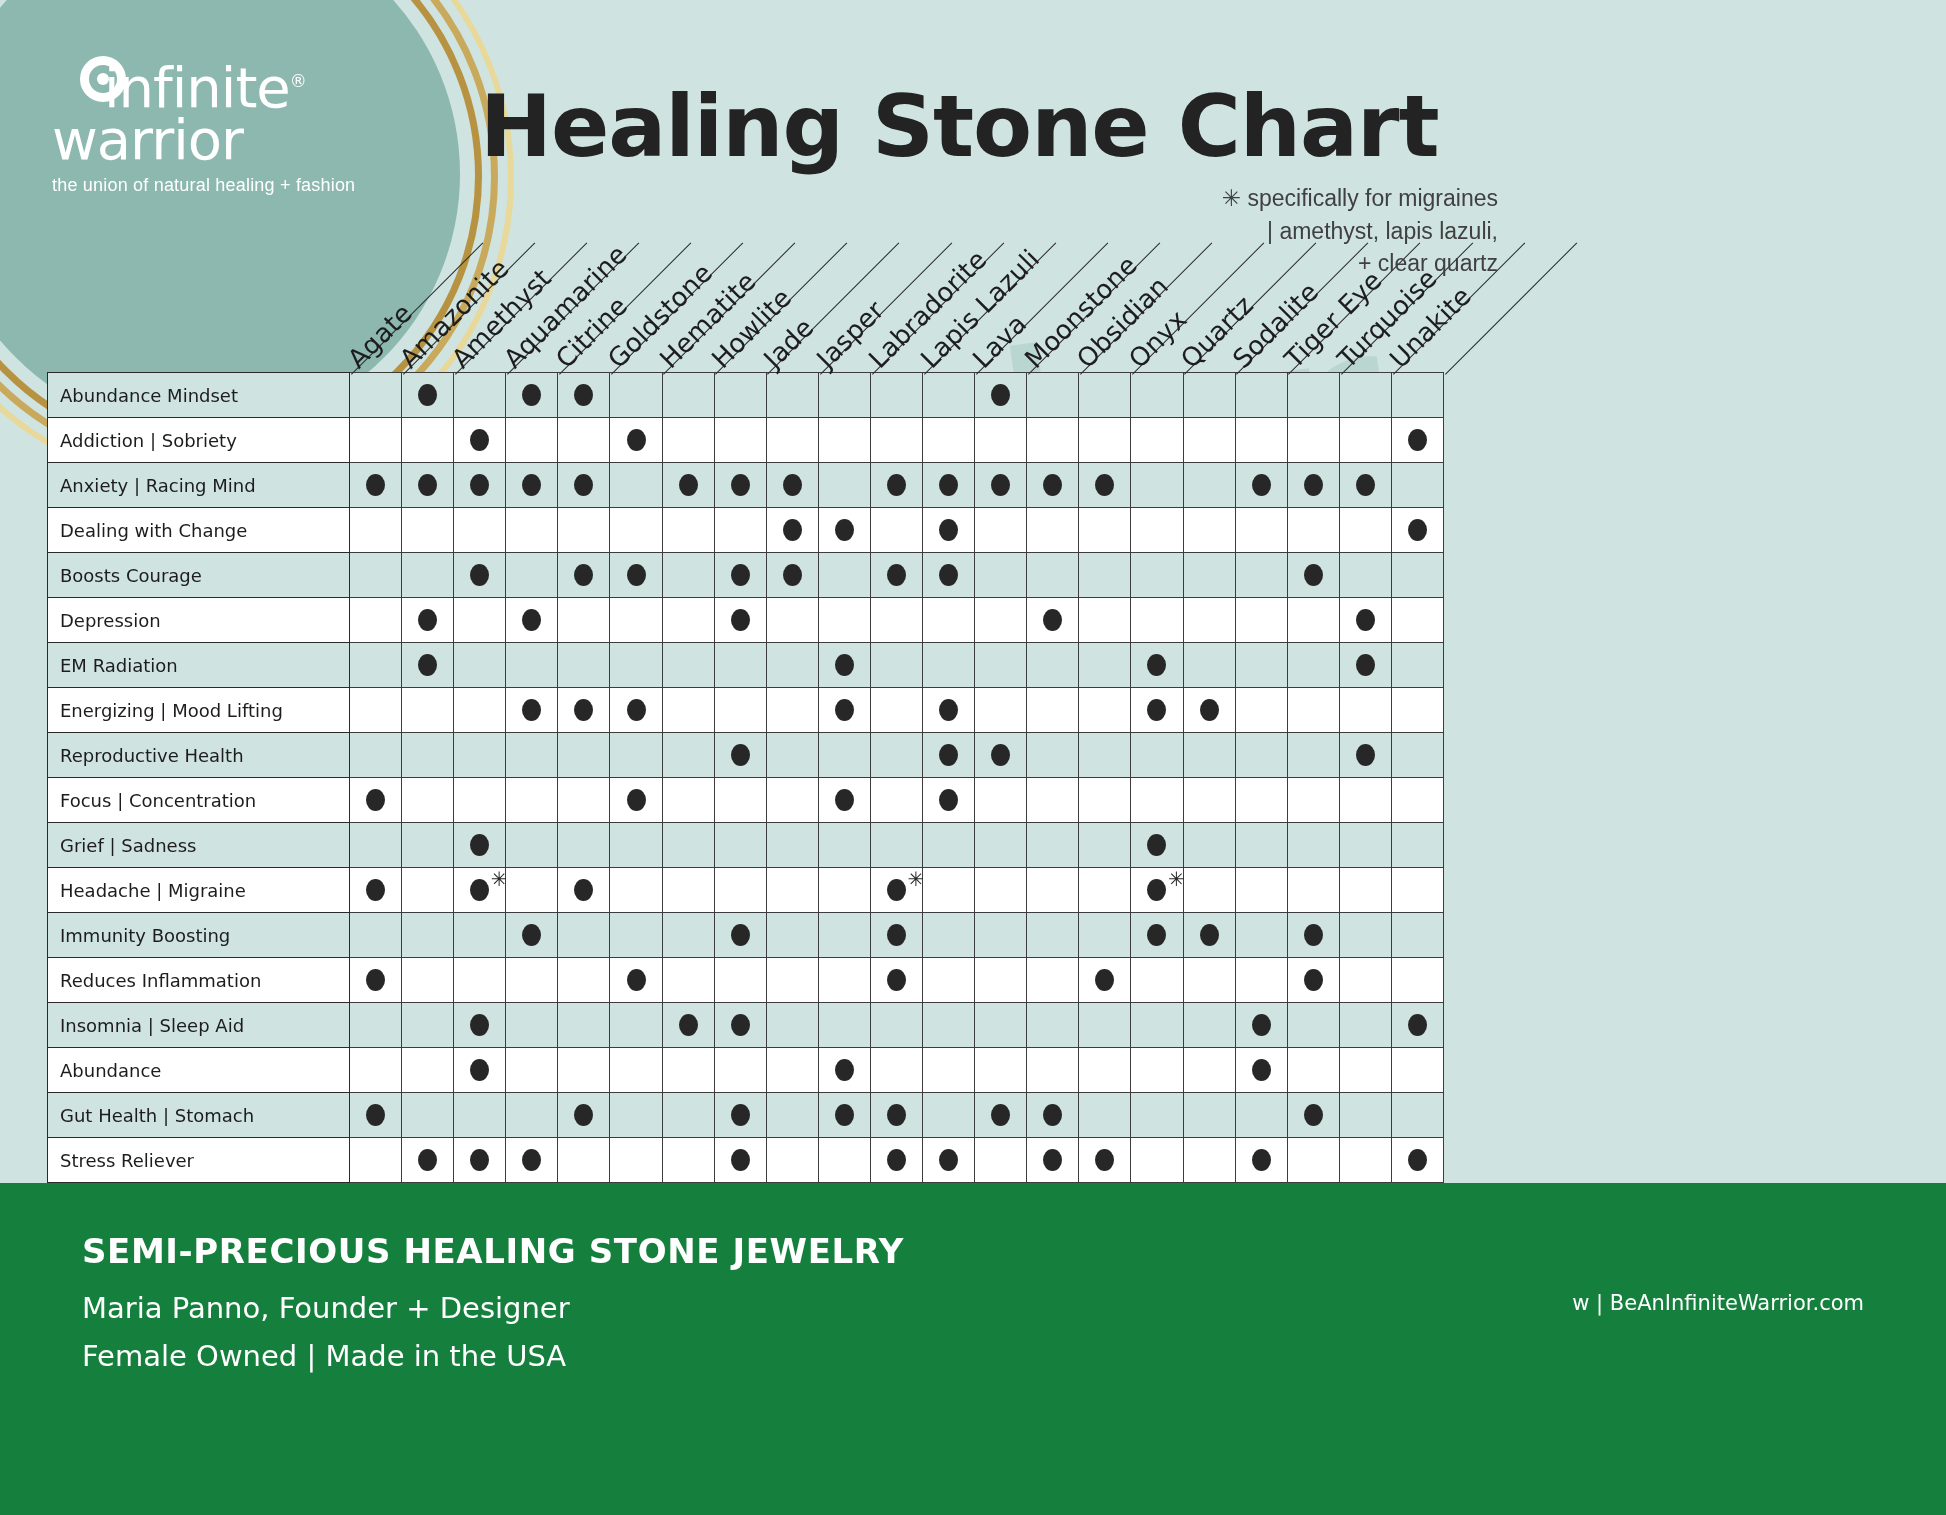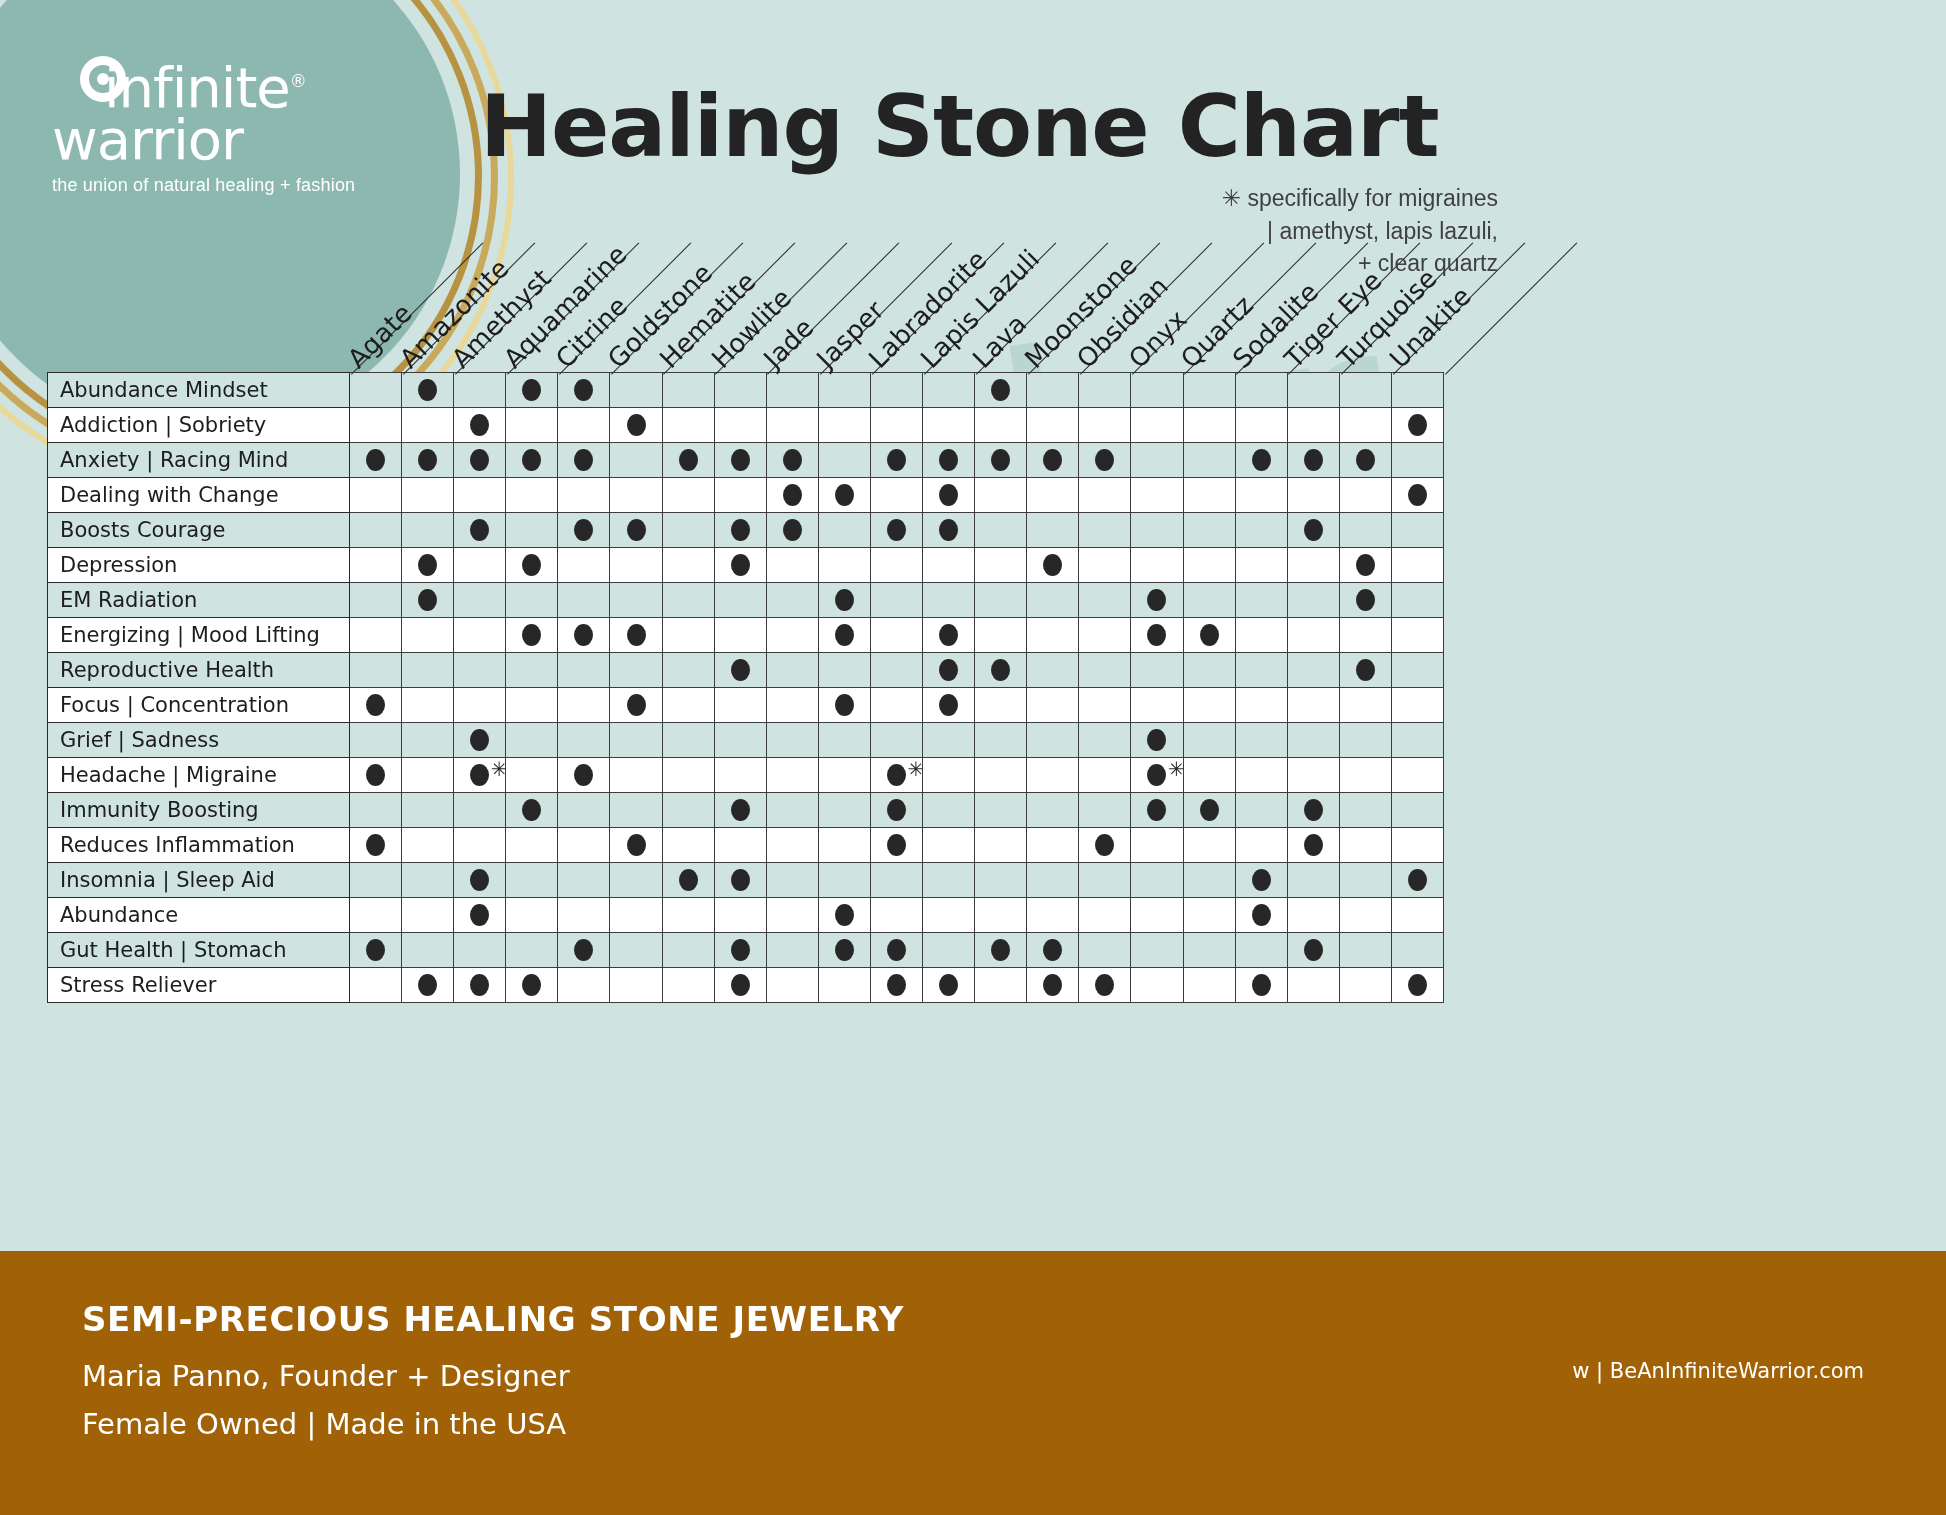--- a/index.html
+++ b/index.html
@@ -67,22 +67,22 @@
   }
 
   
   #chart-wrap{
     position:absolute; left:47px; top:372px; z-index:4;
   }
   table{ border-collapse:collapse; }
   td,th{ padding:0; }
 
   .rowlabel{
-    width:302px; height:35px;
-    font-size:21px; color:#1d1d1d; text-align:left;
+    width:302px; height:45px;
+    font-size:18px; color:#1d1d1d; text-align:left;
     padding-left:12px; white-space:nowrap;
     font-family:"DejaVu Sans", sans-serif;
     border:1.6px solid #2a2a2a;
     position:relative;
   }
   .cell{
     width:52.1px; height:34.5px;
     border:1.1px solid #3c3c3c;
     text-align:center; vertical-align:middle;
     position:relative;
@@ -113,22 +113,22 @@
     letter-spacing:.3px;
   }
   .hline{
     position:absolute; bottom:0; width:1.4px; height:186px;
     background:#2a2a2a; transform-origin:left bottom;
     transform: rotate(45deg);
   }
 
   
   #footer{
-    position:absolute; left:0; bottom:0; width:1946px; height:264px;
-    background:#a16207; z-index:6;
+    position:absolute; left:0; bottom:0; width:1946px; height:332px;
+    background:#15803d; z-index:6;
   }
   #footer-heading{
     position:absolute; left:82px; top:48px;
     font-size:34px; font-weight:bold; color:#ffffff; letter-spacing:.6px;
     font-family:"DejaVu Sans", sans-serif;
   }
   #footer-l1{ position:absolute; left:82px; top:108px; font-size:29px; color:#ffffff; font-family:"DejaVu Sans", sans-serif;}
   #footer-l2{ position:absolute; left:82px; top:156px; font-size:29px; color:#ffffff; font-family:"DejaVu Sans", sans-serif;}
   #footer-web{ position:absolute; right:82px; top:108px; font-size:21px; color:#ffffff; font-family:"DejaVu Sans", sans-serif;}
   #footer-email{ position:absolute; right:82px; top:156px; font-size:29px; color:#ffffff; font-family:"DejaVu Sans", sans-serif;}

